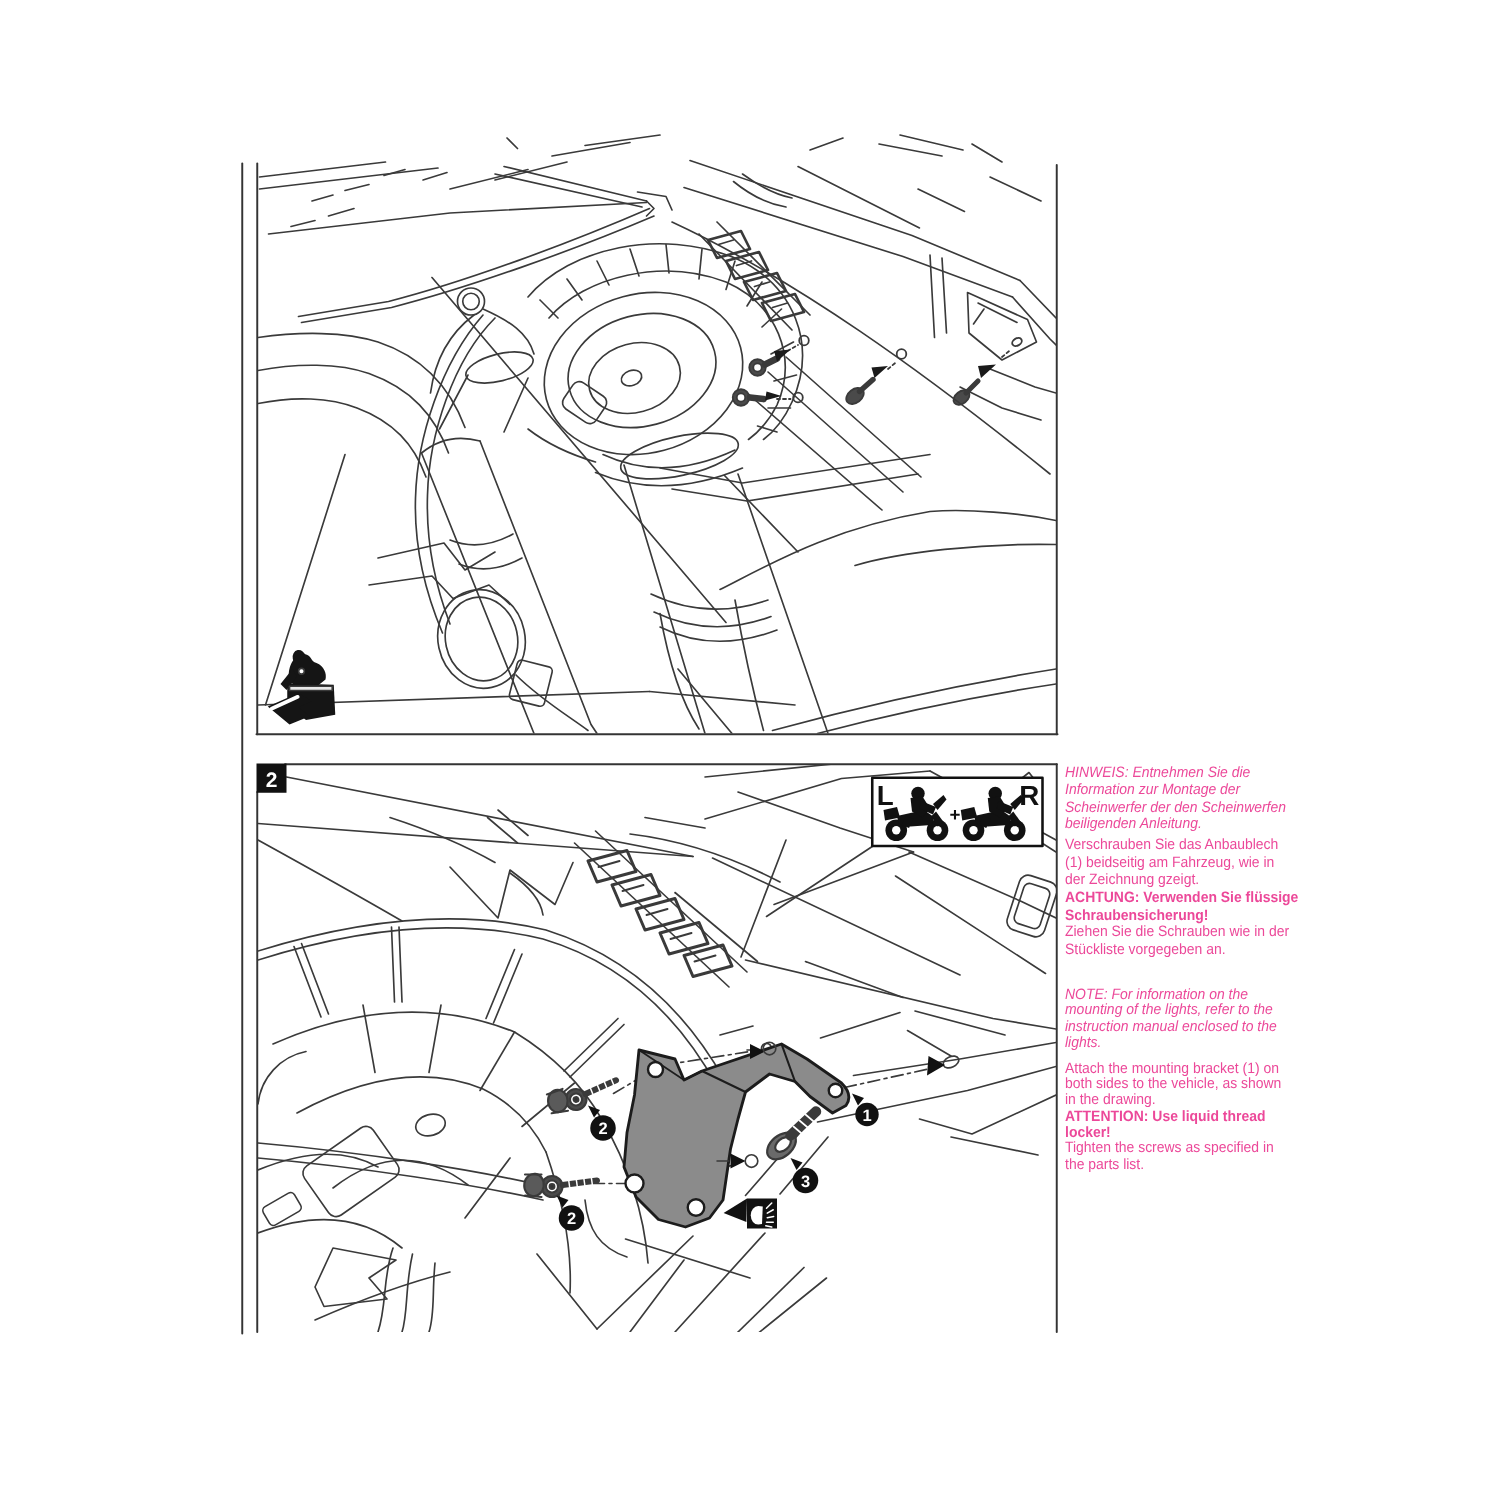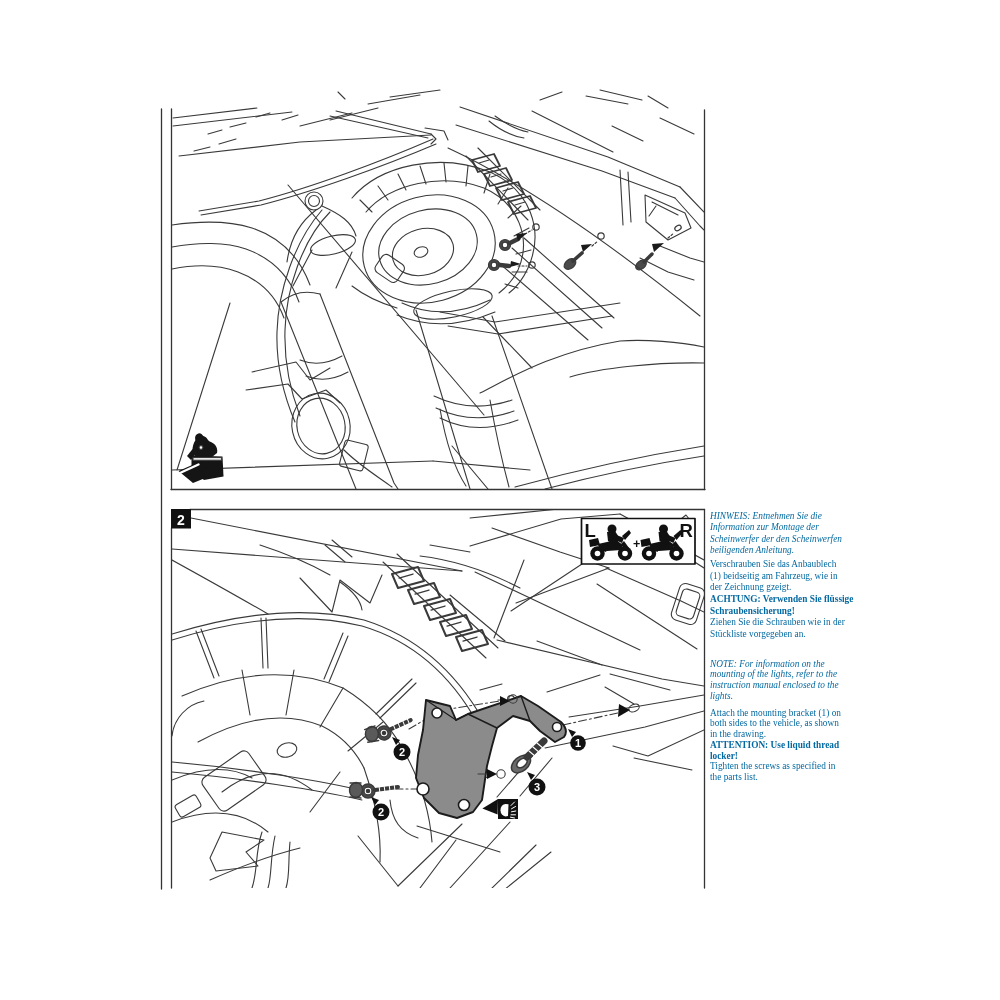--- a/index.html
+++ b/index.html
@@ -1,18 +1,18 @@
 <!DOCTYPE html>
 <html><head>
 <meta charset="utf-8">
 <style>
   html,body{margin:0;padding:0;background:#ffffff;width:1000px;height:1000px;overflow:hidden;}
   #page{position:relative;width:1000px;height:1000px;font-family:"Liberation Sans",sans-serif;}
   svg{position:absolute;left:0;top:0;}
-  .txt{position:absolute;left:710px;top:509.5px;width:190px;color:#0369a1;font-family:Liberation Serif, serif;}
+  .txt{position:absolute;left:710px;top:509.5px;width:190px;color:#ec4899;}
   .txt p{margin:0;padding:0;font-size:10px;transform:scaleX(0.93);transform-origin:0 0;white-space:nowrap;}
   .de{line-height:11.65px;}
   .en{line-height:10.75px;}
   .it{font-style:italic;}
   .b{font-weight:bold;}
 </style>
 </head>
 <body>
 <div id="page">
 <svg width="1000" height="1000" viewBox="0 0 1000 1000" fill="none" stroke-linecap="round" stroke-linejoin="round">

